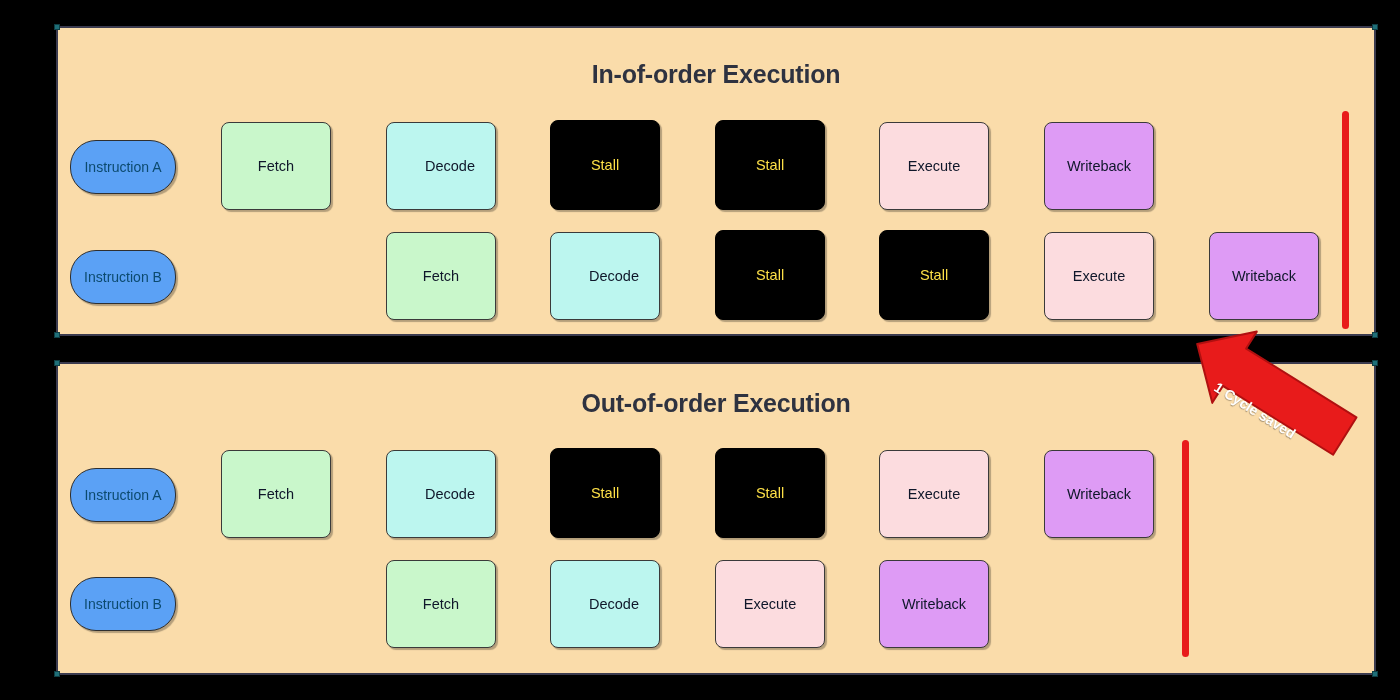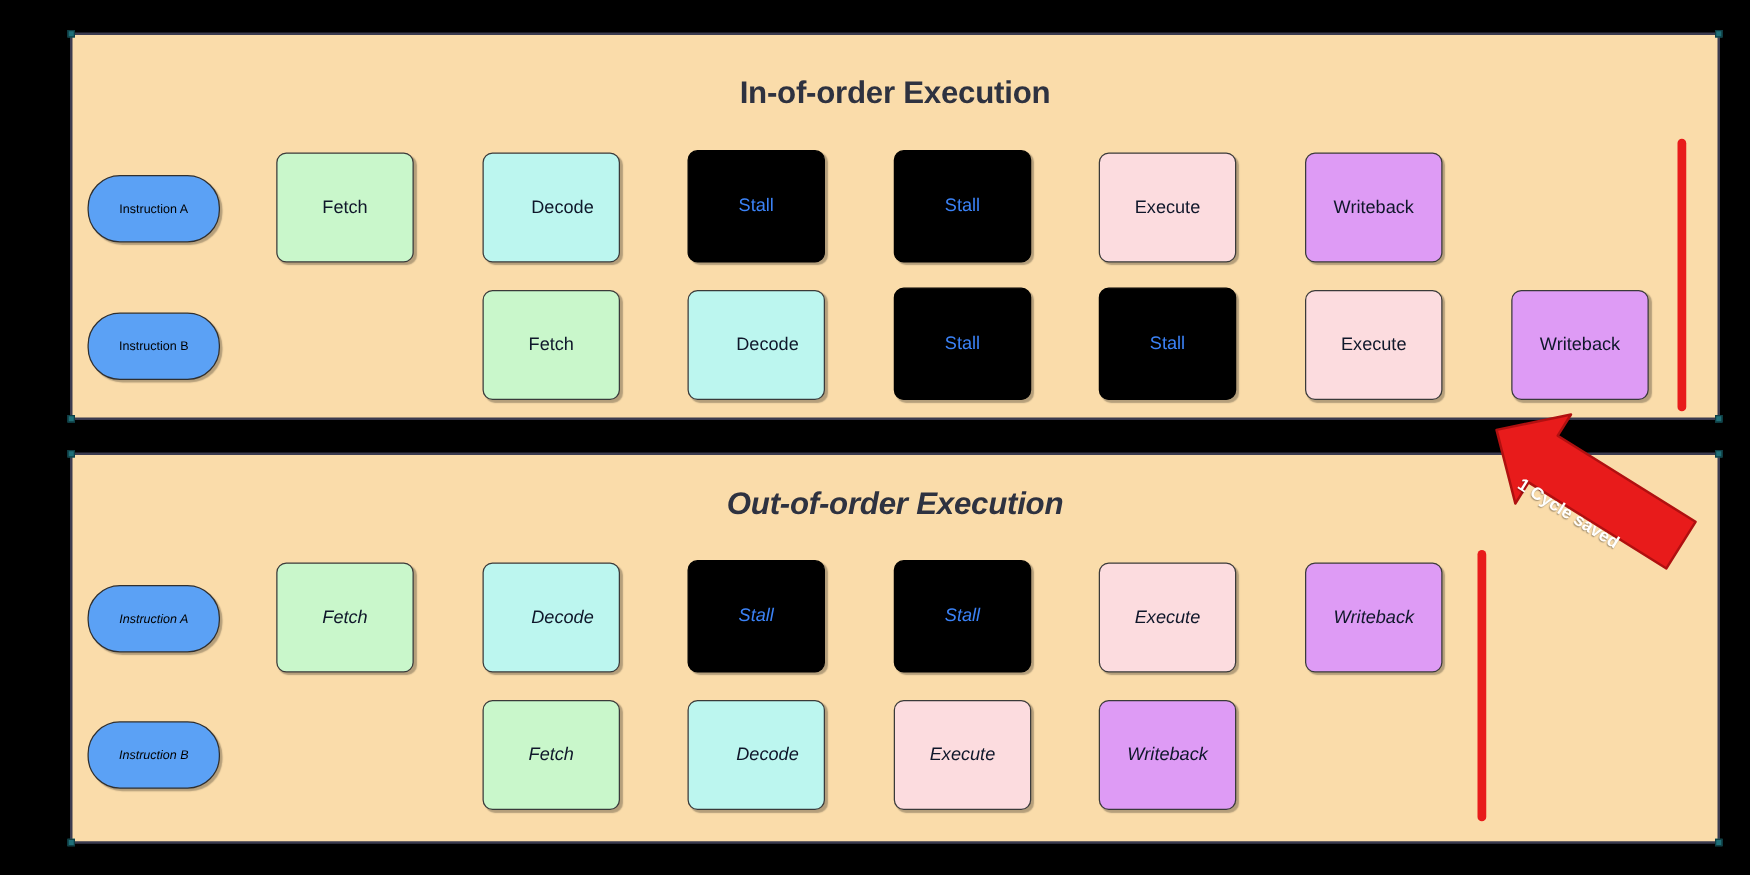--- a/index.html
+++ b/index.html
@@ -23,21 +23,21 @@
   
   .panel {
     position: absolute;
     background: #FADCAA;
     border: 2px solid #3B3B4F;
     border-radius: 3px;
     box-sizing: border-box;
     box-shadow: 2px 2px 0 rgba(0,0,0,0.35);
   }
   #panel-top    { left: 56px; top: 26px;  width: 1320px; height: 310px; }
-  #panel-bottom { left: 56px; top: 362px; width: 1320px; height: 313px; font-style: italic; }
+  #panel-bottom { left: 56px; top: 362px; width: 1320px; height: 313px; }
 
   .panel-corner {
     position: absolute;
     width: 6px; height: 6px;
     background: #1F6F78;
     border: 1px solid #0f3f45;
     box-sizing: border-box;
   }
   .pc-tl { left: -4px; top: -4px; }
   .pc-tr { right: -4px; top: -4px; }
@@ -65,35 +65,35 @@
     display: flex;
     align-items: center;
     justify-content: center;
     font-size: 14.5px;
     color: #0f172a;
     box-shadow: 2px 2px 1px rgba(0,0,0,0.28);
     white-space: nowrap;
   }
   .cell.fetch     { background: #C9F7CB; }
   .cell.decode    { background: #BCF6EF; padding-left: 18px; }
-  .cell.stall     { background: #000000; color: #3b82f6; border-color: #000000; }
+  .cell.stall     { background: #000000; color: #fde047; border-color: #000000; }
   .cell.execute   { background: #FCDCDF; }
   .cell.writeback { background: #DE9BF5; }
 
   .instr {
     position: absolute;
     box-sizing: border-box;
     background: #5BA1F5;
     border: 1.4px solid #2F2F2F;
     border-radius: 26px;
     display: flex;
     align-items: center;
     justify-content: center;
-    font-size: 10px;
-    color: #000000;
+    font-size: 14px;
+    color: #0c4a6e;
     box-shadow: 2px 2px 1px rgba(0,0,0,0.28);
     white-space: nowrap;
   }
 
   
   .marker-line {
     position: absolute;
     width: 7px;
     background: #E81B1B;
     border-radius: 4px;

